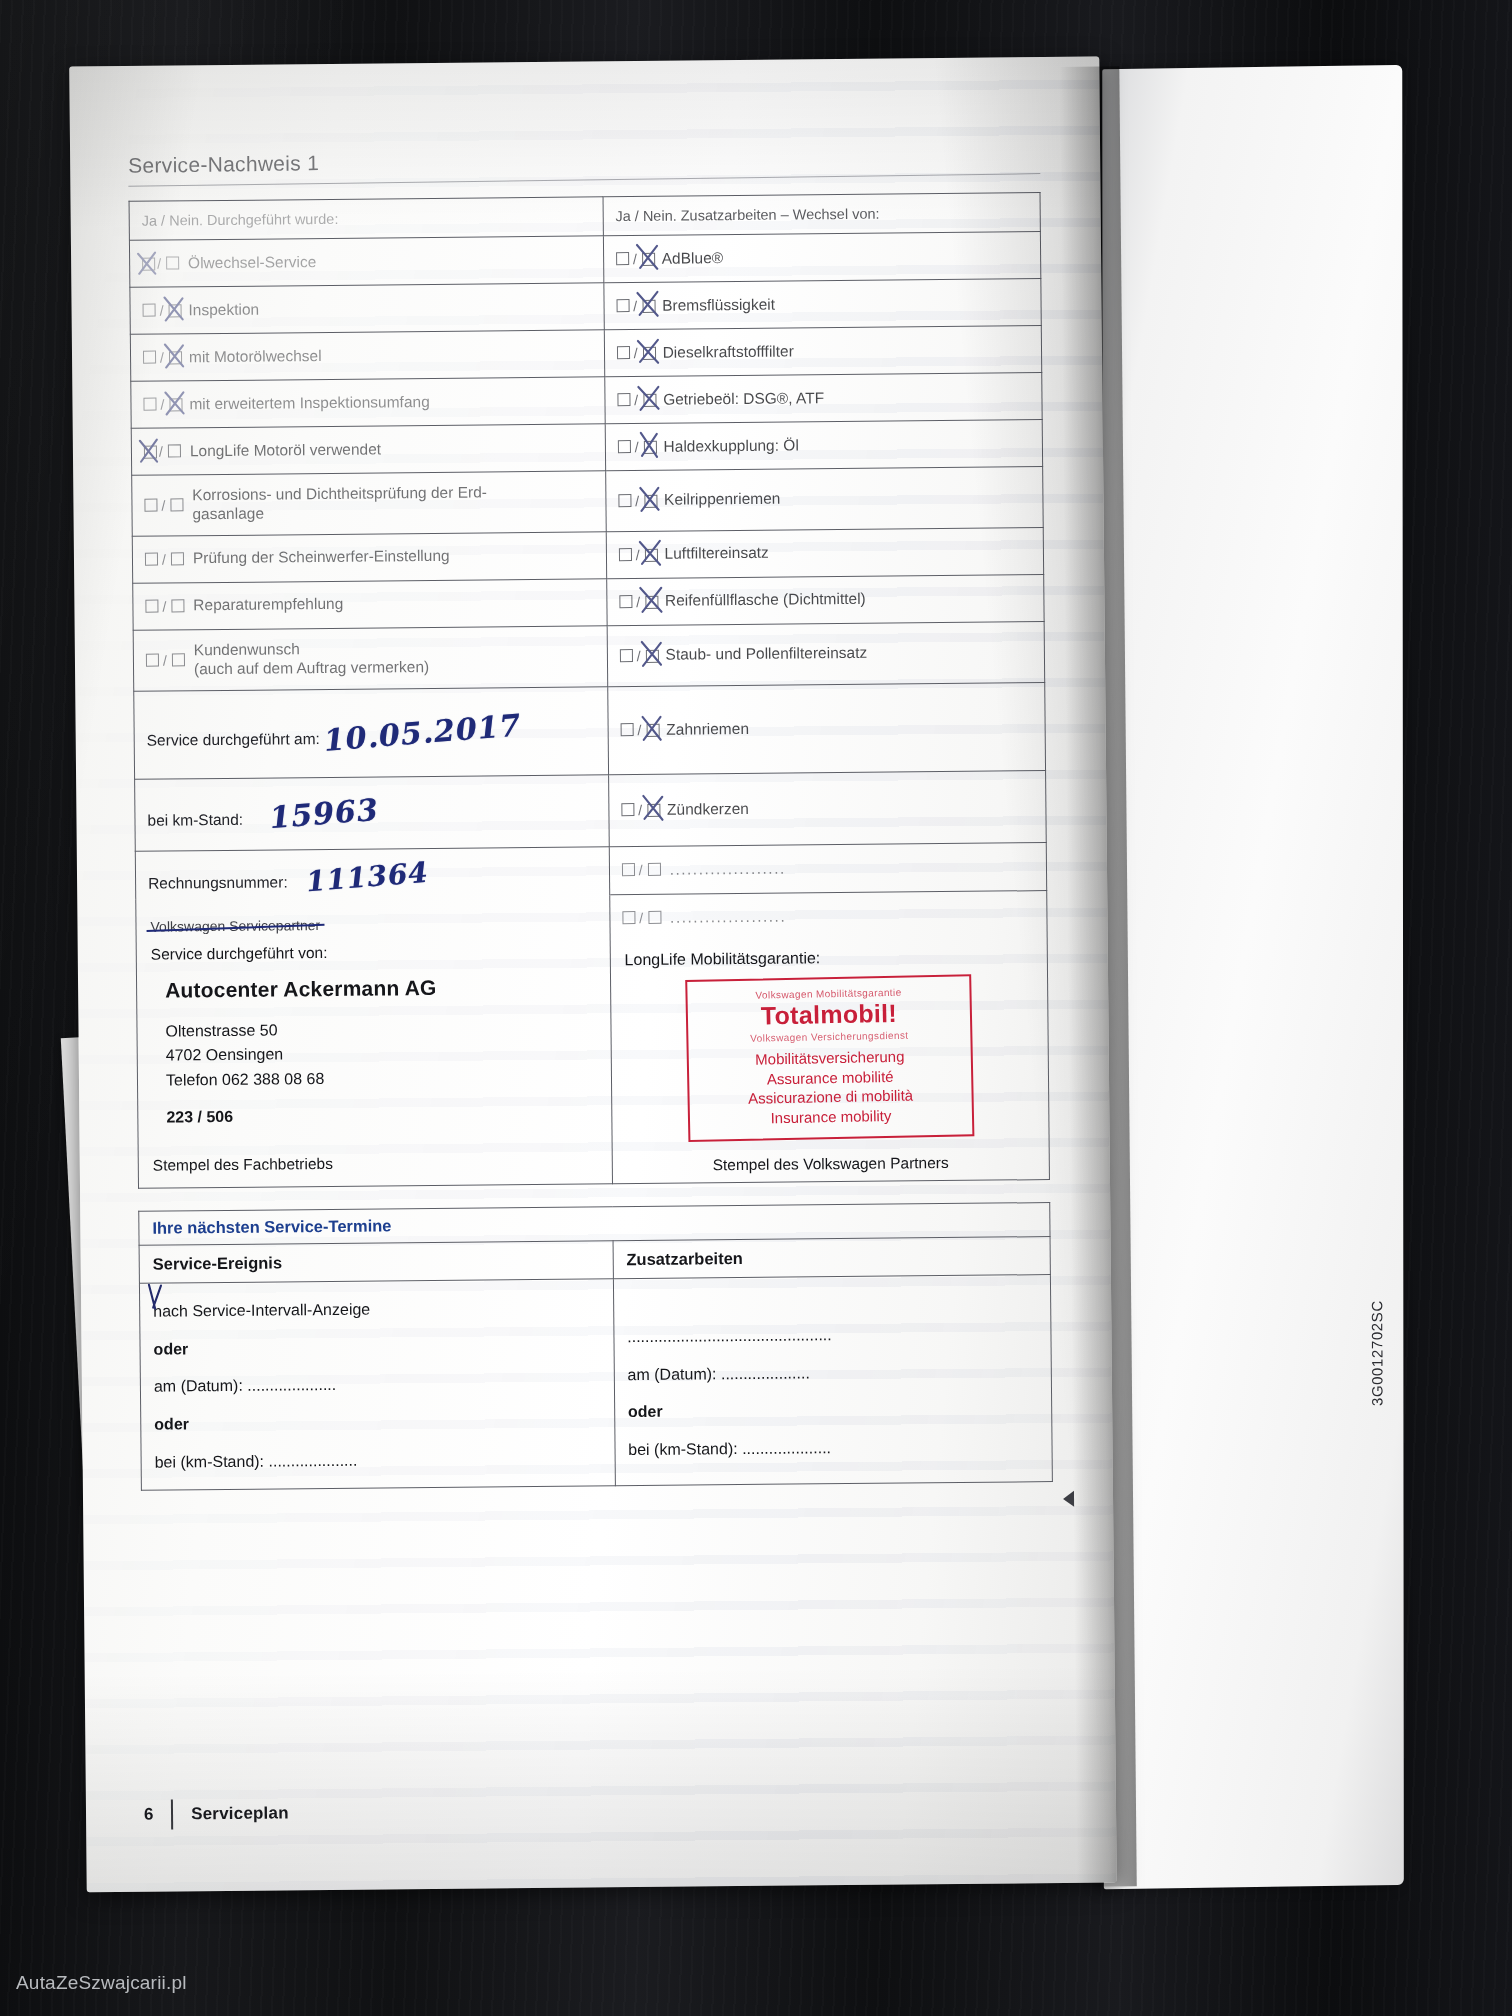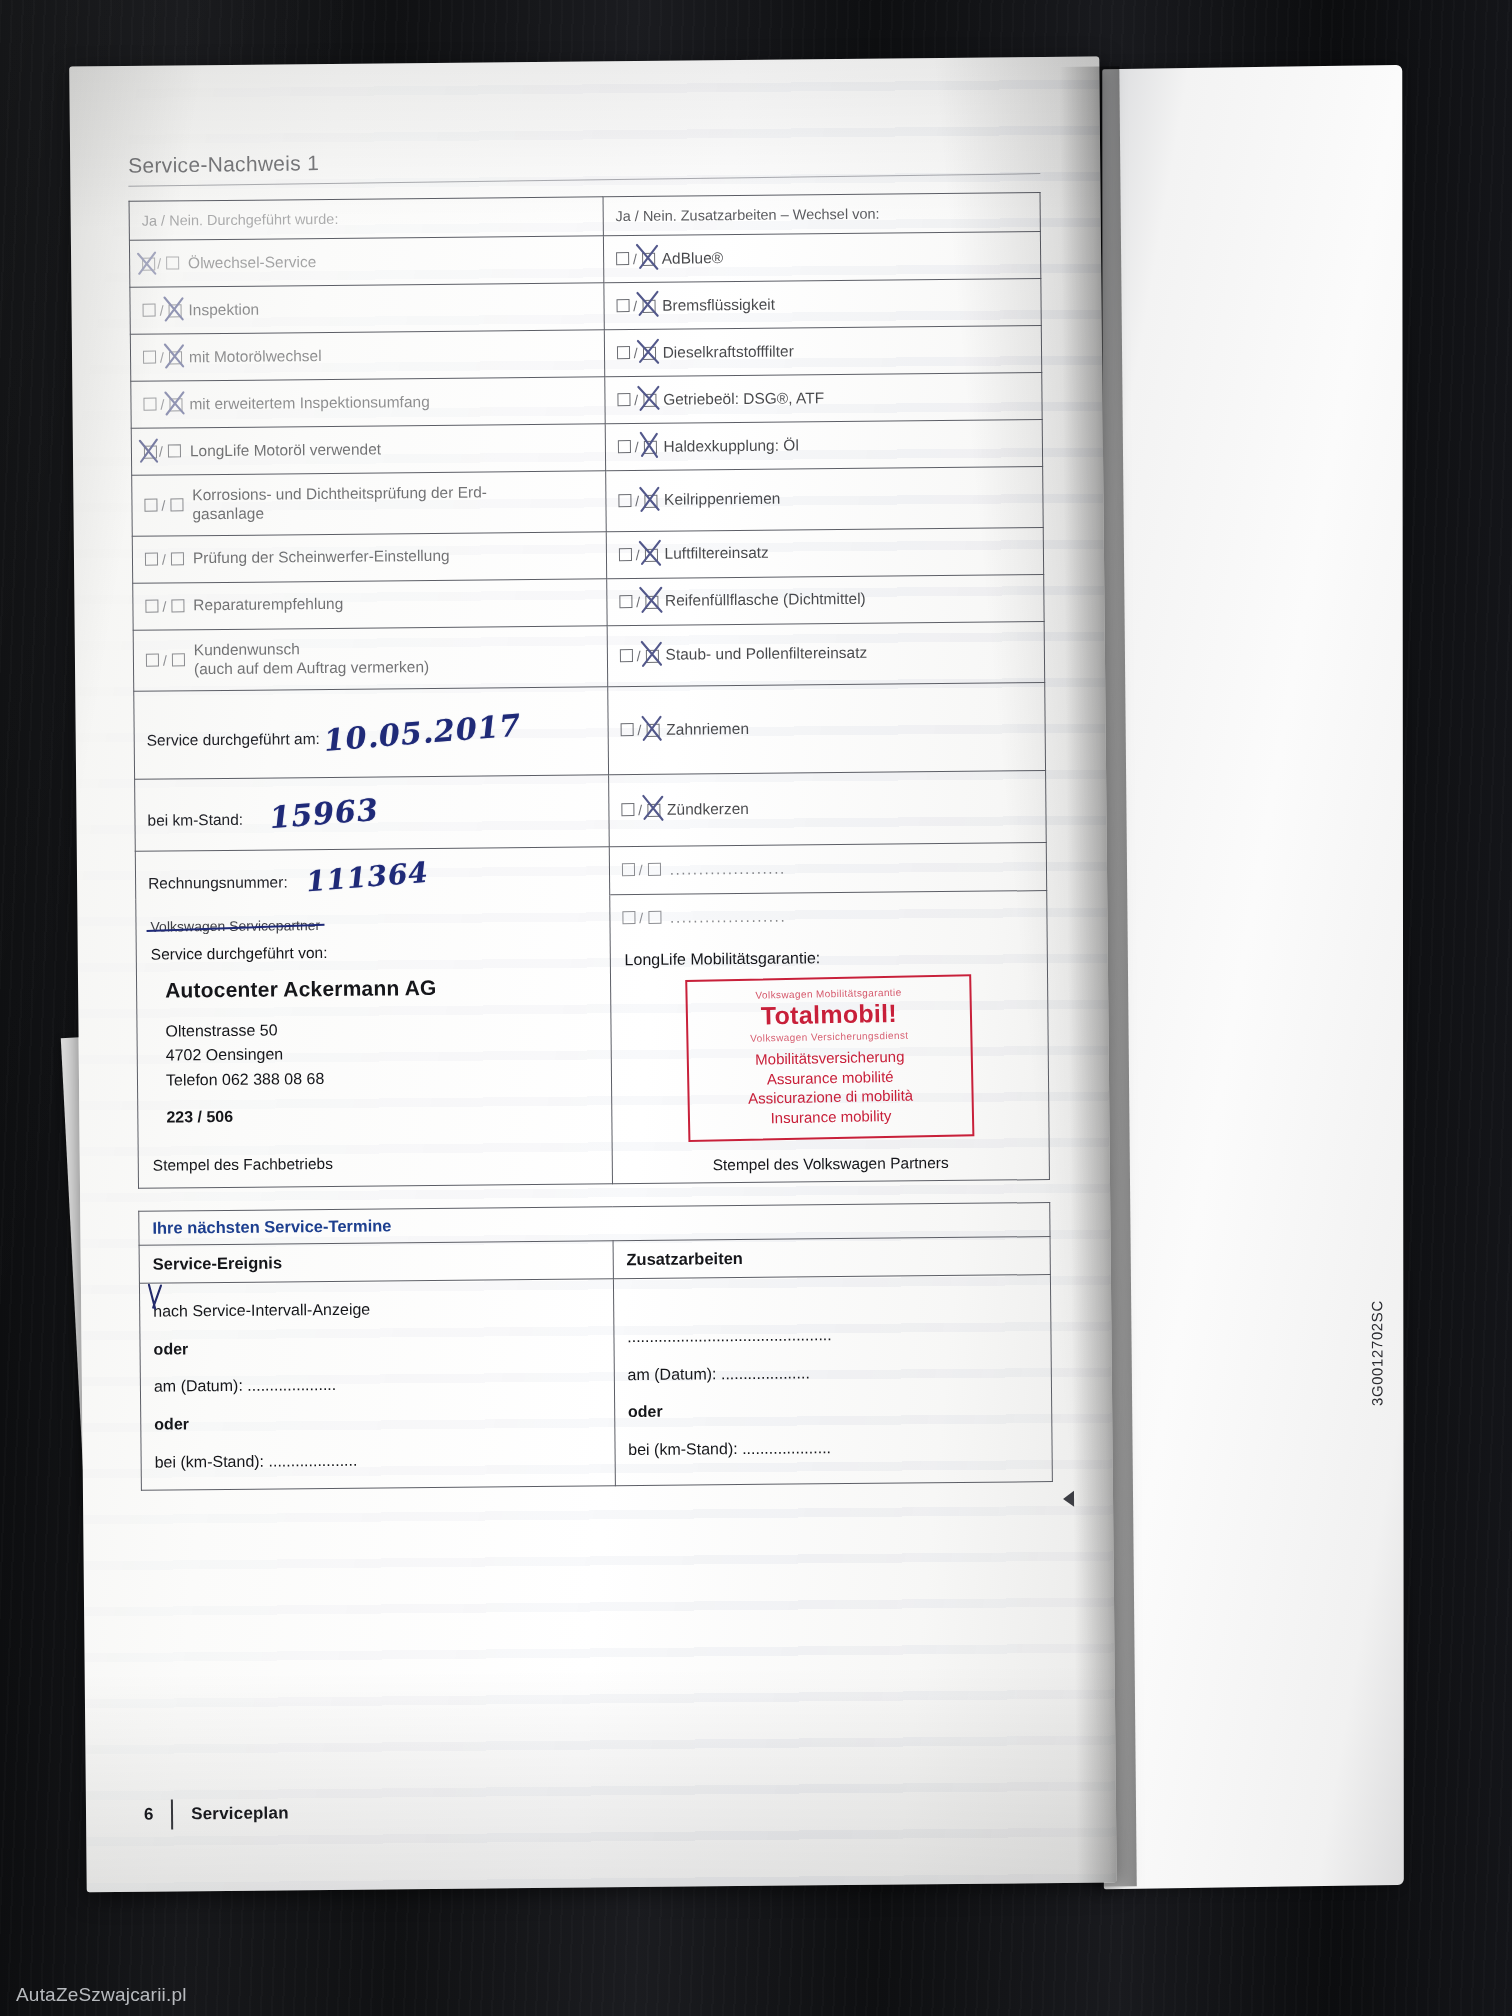--- a/index.html
+++ b/index.html
@@ -276,21 +276,21 @@
     color: #2b2c31;
     writing-mode: vertical-rl;
     transform: rotate(180deg);
     z-index: 7;
   }
 
   
   #watermark {
     position: absolute;
     left: 16px;
-    bottom: 10px;
+    bottom: 22px;
     color: #cfd2d6;
     font-size: 19px;
     opacity: .88;
     letter-spacing: .2px;
     z-index: 30;
   }
 </style>
 </head>
 <body>
 

